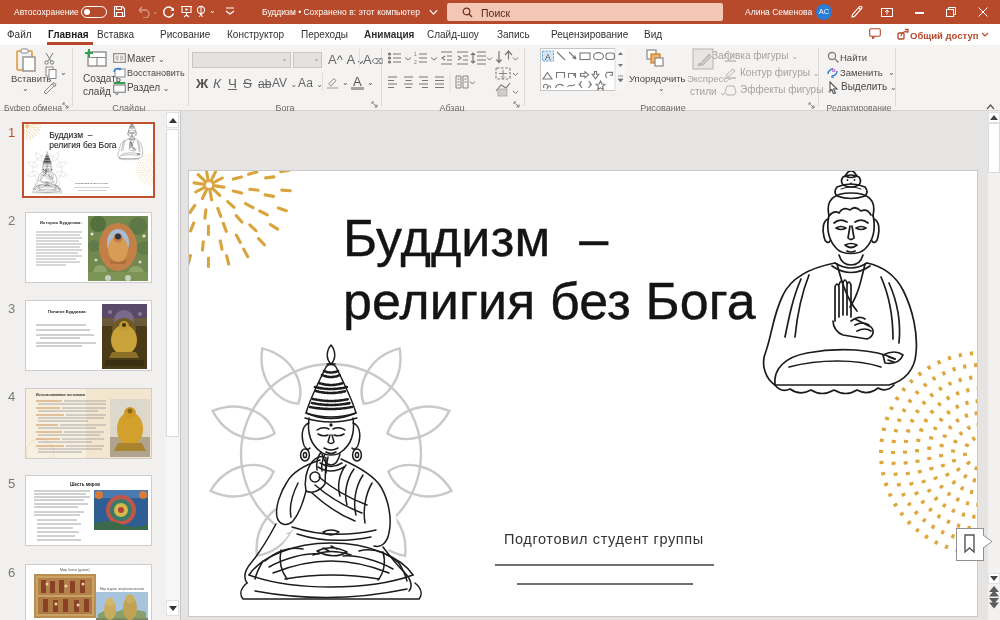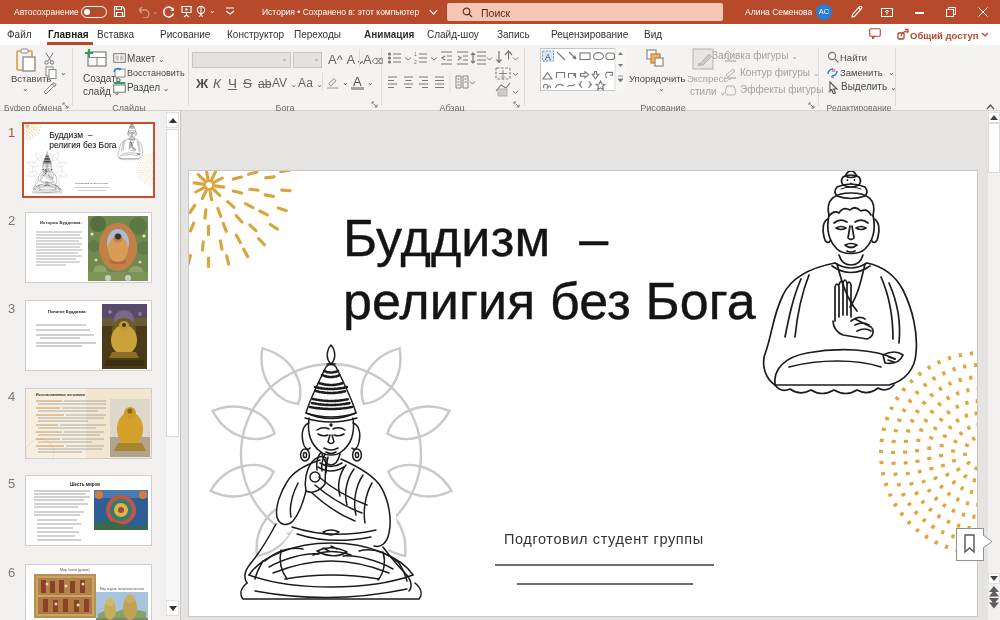--- a/index.html
+++ b/index.html
@@ -77,21 +77,21 @@
   <svg class="abs" style="left:195px; top:5px;" width="12" height="13" viewBox="0 0 12 13">
       <circle cx="6" cy="5" r="3.6" fill="none" stroke="#fff" stroke-width="1.1"></circle>
       <path d="M6 1.5v7 M6 8.5 l-1.5 3.5 M6 8.5 l1.5 3.5" stroke="#fff" stroke-width="1" fill="none"></path>
     </svg>
   <span class="t" style="left:209px; top:6px; font-size:8px;">⌄</span>
 
   <svg class="abs" style="left:225px; top:7px;" width="10" height="9" viewBox="0 0 10 9">
       <path d="M1 1h8 M1 4l4 3 4-3" fill="none" stroke="#fff" stroke-width="1.2"></path>
     </svg>
 
-  <span class="t" style="left:262px; top:7px;">История  •  Сохранено в: этот компьютер</span>
+  <span class="t" style="left:262px; top:7px;">Буддизм  •  Сохранено в: этот компьютер</span>
   <svg class="abs" style="left:429px; top:9px;" width="9" height="7" viewBox="0 0 11 8">
       <path d="M1 1l4.5 5L10 1" fill="none" stroke="#fff" stroke-width="1.4"></path>
     </svg>
 
   <div id="searchbox">
     <svg class="abs" style="left:15px; top:4px;" width="11" height="11" viewBox="0 0 11 11">
         <circle cx="4.5" cy="4.5" r="3.3" fill="none" stroke="#6b2d1f" stroke-width="1.2"></circle>
         <path d="M7 7l3 3" stroke="#6b2d1f" stroke-width="1.2"></path>
       </svg>
     <span>Поиск</span>
@@ -119,21 +119,21 @@
     </svg>
 </div>
 
 <div id="menubar">
   <span class="mtab" style="left:7px;">Файл</span>
   <span class="mtab" style="left:48px; font-weight:bold; color:#1c1c1c;">Главная</span>
   <div class="abs" style="left:47px; top:17.5px; width:46px; height:3px; background:#b7472a;"></div>
   <span class="mtab" style="left:97px;">Вставка</span>
   <span class="mtab" style="left:160px;">Рисование</span>
   <span class="mtab" style="left:227px;">Конструктор</span>
-  <span class="mtab" style="left:294px;">Переходы</span>
+  <span class="mtab" style="left:301px;">Переходы</span>
   <span class="mtab" style="left:364px;font-weight:bold;">Анимация</span>
   <span class="mtab" style="left:427px;">Слайд-шоу</span>
   <span class="mtab" style="left:497px;">Запись</span>
   <span class="mtab" style="left:551px;">Рецензирование</span>
   <span class="mtab" style="left:644px;">Вид</span>
   <span class="mtab" style="left:679px;margin-top:25px;">Справка</span>
   <svg class="abs" style="left:869px; top:4px;" width="12" height="11" viewBox="0 0 12 11">
       <rect x="0.7" y="0.7" width="10.6" height="7.6" rx="1.2" fill="none" stroke="#b7472a" stroke-width="1.1"></rect>
       <path d="M3.5 8.3v2.5l2.6-2.5" fill="none" stroke="#b7472a" stroke-width="1.1"></path>
     </svg>

